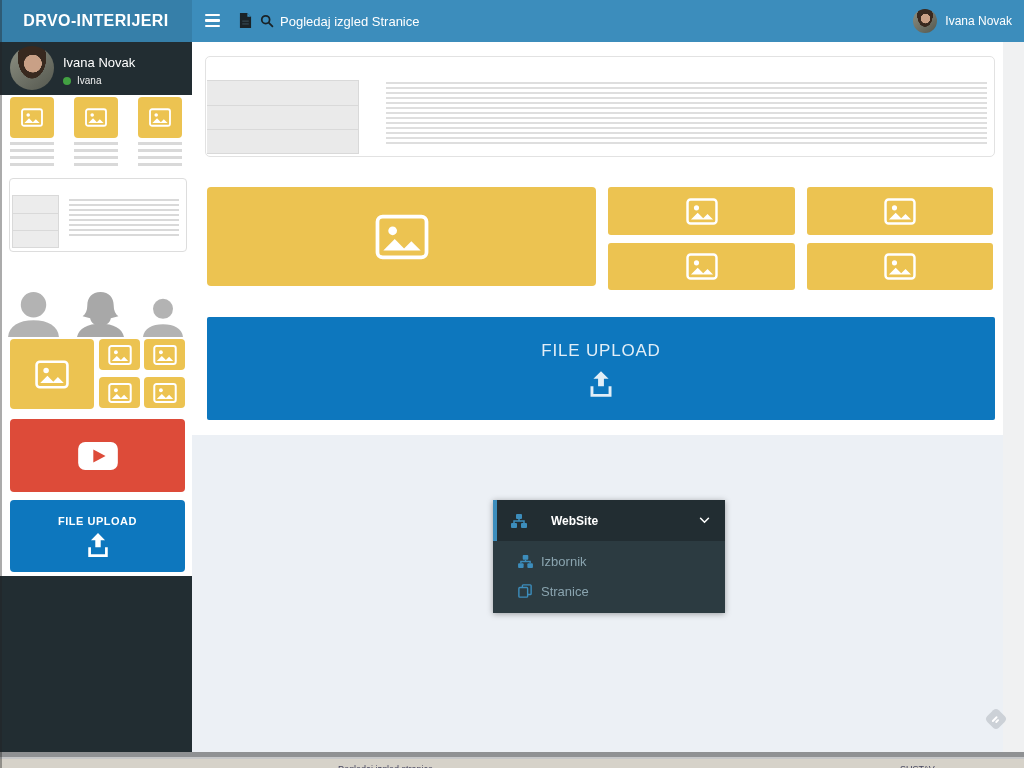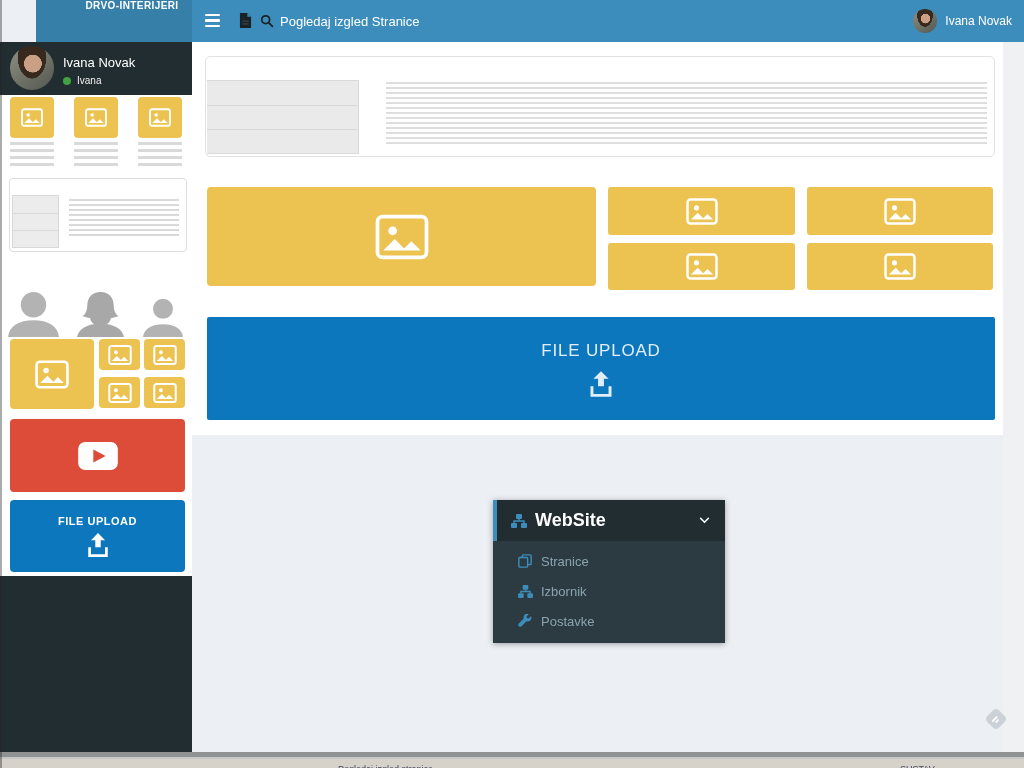--- a/index.html
+++ b/index.html
@@ -2,22 +2,22 @@
 <html><head>
 <meta charset="utf-8">
 <style>
   * { margin:0; padding:0; box-sizing:border-box; }
   html,body { width:1024px; height:768px; overflow:hidden; }
   body { font-family:"Liberation Sans", sans-serif; background:#d6d2c9; }
   #app { position:relative; width:1024px; height:768px; background:#ecf0f5; overflow:hidden; }
 
   
   .logo { position:absolute; left:0; top:0; width:192px; height:42px; background:#367fa9;
-          color:#fff; display:flex; align-items:flex-start; justify-content:center;
-          font-size:10px; font-weight:bold; letter-spacing:.4px;margin-left:36px; }
+          color:#fff; display:flex; align-items:center; justify-content:center;
+          font-size:16px; font-weight:bold; letter-spacing:.4px; }
   .navbar { position:absolute; left:192px; top:0; width:832px; height:42px; background:#3c8dbc; }
   .hamburger { position:absolute; left:13px; top:14px; width:15px; height:13px; display:flex;
                flex-direction:column; justify-content:space-between; cursor:pointer; }
   .hamburger span { display:block; height:2.4px; background:#fff; border-radius:1px; }
   .nav-file { position:absolute; left:47px; top:13px; }
   .nav-search { position:absolute; left:68px; top:14px; }
   .nav-label { position:absolute; left:88px; top:0; height:42px; display:flex; align-items:center;
                color:#fff; font-size:13px; }
   .nav-user { position:absolute; right:12px; top:0; height:42px; display:flex; align-items:center; gap:8px; }
   .avatar { border-radius:50%;
@@ -87,21 +87,21 @@
 
   .upload-banner { position:absolute; left:207px; top:317px; width:788px; height:103px; background:#0d77be;
                    border-radius:2px; display:flex; flex-direction:column; align-items:center;
                    justify-content:center; gap:10px; }
   .upload-banner .lbl { color:rgba(255,255,255,.88); font-size:17px; letter-spacing:.8px; }
 
   
   .dropdown { position:absolute; left:493px; top:500px; width:232px; box-shadow:0 1px 6px rgba(0,0,0,.35); }
   .dd-header { height:41px; background:#222d32; border-left:4px solid #3c8dbc; display:flex;
                align-items:center; padding-left:14px; cursor:pointer; }
-  .dd-header .lbl { margin-left:8px; color:#fff; font-size:18px; font-weight:bold; }
+  .dd-header .lbl { margin-left:24px; color:#fff; font-size:12px; font-weight:bold; }
   .dd-chevron { margin-left:auto; margin-right:15px; display:flex; }
   .dd-body { background:#2c3b41; padding:5px 0 7px; }
   .dd-item { height:30px; display:flex; align-items:center; padding-left:24px; color:#8aa4af;
              font-size:13px; cursor:pointer; }
   .dd-item .ic { width:16px; margin-right:8px; display:flex; justify-content:center; }
 
   
   .corner-icon { position:absolute; left:982px; top:705px; width:28px; height:28px; }
   .strip1 { position:absolute; left:0; top:752px; width:1024px; height:5px; background:#8f9193; }
   .strip2 { position:absolute; left:0; top:757px; width:1024px; height:2px; background:#c6c7c8; }
@@ -342,49 +342,41 @@
           </svg>
       </span>
       <span class="lbl">WebSite</span>
       <span class="dd-chevron">
         <svg width="11" height="7" viewBox="0 0 12 8">
             <path d="M1.5 1.5L6 6l4.5-4.5" fill="none" stroke="#fff" stroke-width="1.8" stroke-linecap="round"></path>
           </svg>
       </span>
     </div>
     <div class="dd-body">
-      <div class="dd-item">
-        <span class="ic">
-          <svg width="14" height="14" viewBox="0 0 16 16">
-              <rect x="5" y="1" width="10" height="11" rx="1" fill="none" stroke="#3c8dbc" stroke-width="1.6"></rect>
-              <rect x="1" y="4" width="10" height="11" rx="1" fill="#2c3b41" stroke="#3c8dbc" stroke-width="1.6"></rect>
-            </svg>
-        </span>
-        <span>Stranice</span>
-      </div>
       <div class="dd-item">
         <span class="ic">
           <svg width="15" height="13" viewBox="0 0 16 14">
               <g fill="#3c8dbc">
                 <rect x="5" y="0" width="6" height="5" rx="1"></rect>
                 <rect x="0" y="9" width="6" height="5" rx="1"></rect>
                 <rect x="10" y="9" width="6" height="5" rx="1"></rect>
               </g>
               <path d="M8 5v2M3 9V7h10v2" fill="none" stroke="#3c8dbc" stroke-width="1.5"></path>
             </svg>
         </span>
         <span>Izbornik</span>
       </div>
       <div class="dd-item">
         <span class="ic">
           <svg width="14" height="14" viewBox="0 0 16 16">
-              <path d="M15.2 3.1c-.1-.4-.6-.5-.9-.2l-2.2 2.2-1.9-.4-.4-1.9 2.2-2.2c.3-.3.1-.8-.3-.9C10.2-.7 8.6-.3 7.5.8 6.3 2 6 3.7 6.5 5.2L.9 10.8c-.9.9-.9 2.3 0 3.2.9.9 2.3.9 3.2 0l5.6-5.6c1.5.5 3.2.2 4.4-1 1.1-1.1 1.5-2.7 1.1-4.3z" fill="#3c8dbc"></path>
+              <rect x="5" y="1" width="10" height="11" rx="1" fill="none" stroke="#3c8dbc" stroke-width="1.6"></rect>
+              <rect x="1" y="4" width="10" height="11" rx="1" fill="#2c3b41" stroke="#3c8dbc" stroke-width="1.6"></rect>
             </svg>
         </span>
-        <span>Postavke</span>
+        <span>Stranice</span>
       </div>
     </div>
   </div>
 
   <div class="corner-icon">
     <svg width="28" height="28" viewBox="0 0 24 24">
         <rect x="5" y="5" width="14" height="14" rx="3.5" transform="rotate(45 12 12)" fill="#ccd1d7"></rect>
         <path d="M9.3 13.7l3.2-3.2M12.2 14.6l1.6-1.6" stroke="#fff" stroke-width="1.6" fill="none" stroke-linecap="round"></path>
       </svg>
   </div>

